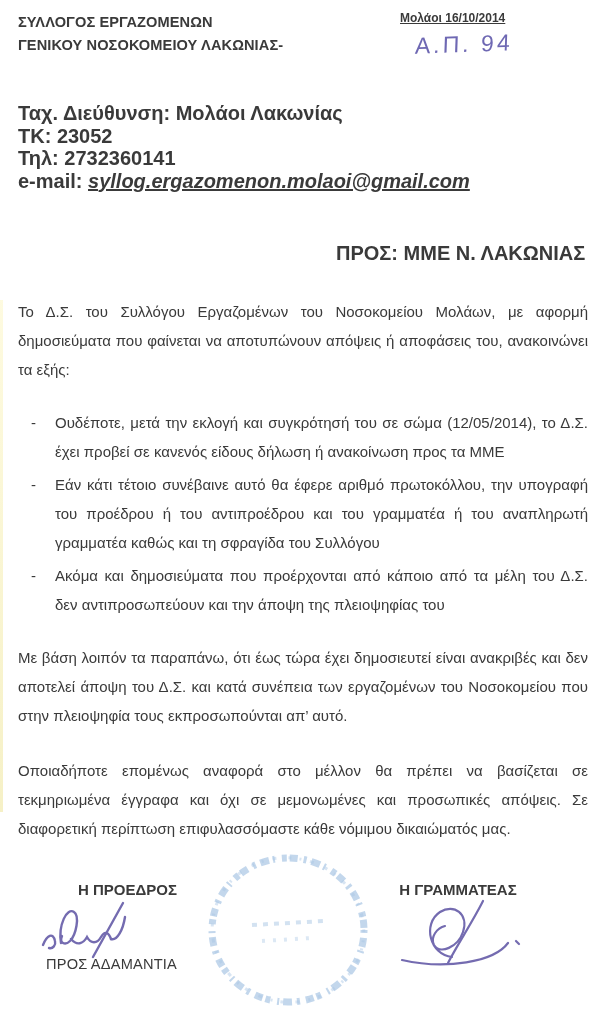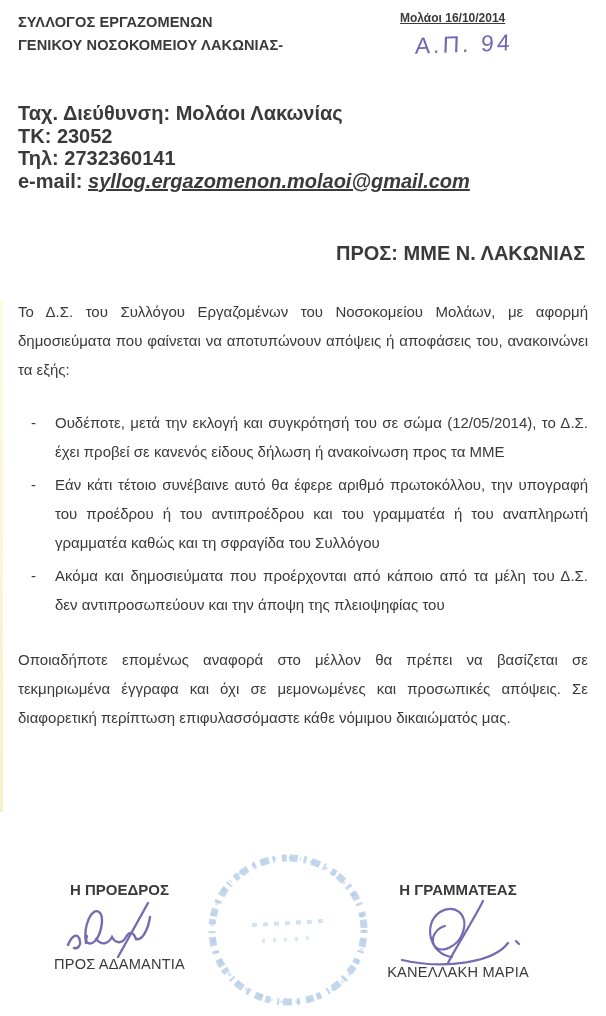--- a/index.html
+++ b/index.html
@@ -38,21 +38,21 @@
   .body p{margin:0;}
   .intro{margin-bottom:24px !important;}
   .bullets{margin:0;}
   .b-row{display:flex;margin-bottom:4px;}
   .dash{width:37px;flex:0 0 37px;padding-left:13px;box-sizing:border-box;}
   .b-text{flex:1;text-align:justify;}
   .p2{margin-top:24px !important;}
   .p3{margin-top:26px !important;}
   
   .sig-block{position:absolute;text-align:center;}
-  .sig-left{top:881px;left:37px;width:165px;}
+  .sig-left{top:881px;left:12px;width:165px;text-align:right;}
   .sig-right{top:881px;left:378px;width:160px;}
   .sig-title{font-weight:bold;font-size:15px;}
   .sig-name{font-size:14.6px;letter-spacing:.2px;}
   .sig-svg{display:block;margin:-1px auto -3px auto;color:var(--sig);}
   
   .stamp{position:absolute;top:853px;left:204px;width:168px;height:154px;color:var(--stamp);}
   
   .edge-artifact{
     position:absolute;left:0;top:300px;width:3px;height:512px;
     background:linear-gradient(#fdf8cf, #f1e9a8);
@@ -95,20 +95,21 @@
       <div class="b-row">
         <span class="dash">-</span>
         <span class="b-text">Εάν κάτι τέτοιο συνέβαινε αυτό θα έφερε αριθμό πρωτοκόλλου, την υπογραφή του προέδρου ή του αντιπροέδρου και του γραμματέα ή του αναπληρωτή γραμματέα καθώς και τη σφραγίδα του Συλλόγου</span>
       </div>
       <div class="b-row">
         <span class="dash">-</span>
         <span class="b-text">Ακόμα και δημοσιεύματα που προέρχονται από κάποιο από τα μέλη του Δ.Σ. δεν αντιπροσωπεύουν και την άποψη της πλειοψηφίας του</span>
       </div>
     </div>
 
+    <p class="p2">Με βάση λοιπόν τα παραπάνω, ότι έως τώρα έχει δημοσιευτεί είναι ανακριβές και δεν αποτελεί άποψη του Δ.Σ. και κατά συνέπεια των εργαζομένων του Νοσοκομείου που στην πλειοψηφία τους εκπροσωπούνται απ’ αυτό.</p>
     <p class="p3">Οποιαδήποτε επομένως αναφορά στο μέλλον θα πρέπει να βασίζεται σε τεκμηριωμένα έγγραφα και όχι σε μεμονωμένες και προσωπικές απόψεις. Σε διαφορετική περίπτωση επιφυλασσόμαστε κάθε νόμιμου δικαιώματός μας.</p>
   </div>
 
   <div class="stamp">
     <svg width="168" height="154" viewBox="0 0 168 154">
       <ellipse cx="84" cy="77" rx="76" ry="72" fill="none" stroke="currentColor" stroke-width="7" stroke-dasharray="3 5 9 4 2 7 5 3 8 6" opacity="0.7"></ellipse>
       <ellipse cx="84" cy="77" rx="76" ry="72" fill="none" stroke="currentColor" stroke-width="3" stroke-dasharray="2 9 4 12 3 8" opacity="0.45" transform="rotate(14 84 77)"></ellipse>
       <line x1="48" y1="72" x2="120" y2="68" stroke="currentColor" stroke-width="4" stroke-dasharray="5 6" opacity="0.5"></line>
       <line x1="58" y1="88" x2="108" y2="85" stroke="currentColor" stroke-width="4" stroke-dasharray="3 8" opacity="0.4"></line>
     </svg>
@@ -131,18 +132,17 @@
   <div class="sig-block sig-right">
     <div class="sig-title">Η ΓΡΑΜΜΑΤΕΑΣ</div>
     <svg class="sig-svg" width="140" height="70" viewBox="0 0 140 70">
       <g fill="none" stroke="currentColor" stroke-width="2.2" stroke-linecap="round" opacity="0.9">
         <path d="M64,60 c-22,-2 -30,-33 -12,-45 c14,-9 29,2 23,20 c-5,15 -23,23 -29,13 c-4,-8 3,-17 11,-19"></path>
         <path d="M95,4 C85,24 68,50 60,66"></path>
         <path d="M120,46 c-14,19 -62,27 -106,17"></path>
         <path d="M128,44 l3,3"></path>
       </g>
     </svg>
-    <div class="sig-name">ΚΑΝΕΛΛΑΚΗ ΜΑΡΙΑ</div>
   </div>
 
   <div class="edge-artifact"></div>
 
 </div>
 
 </body></html>

